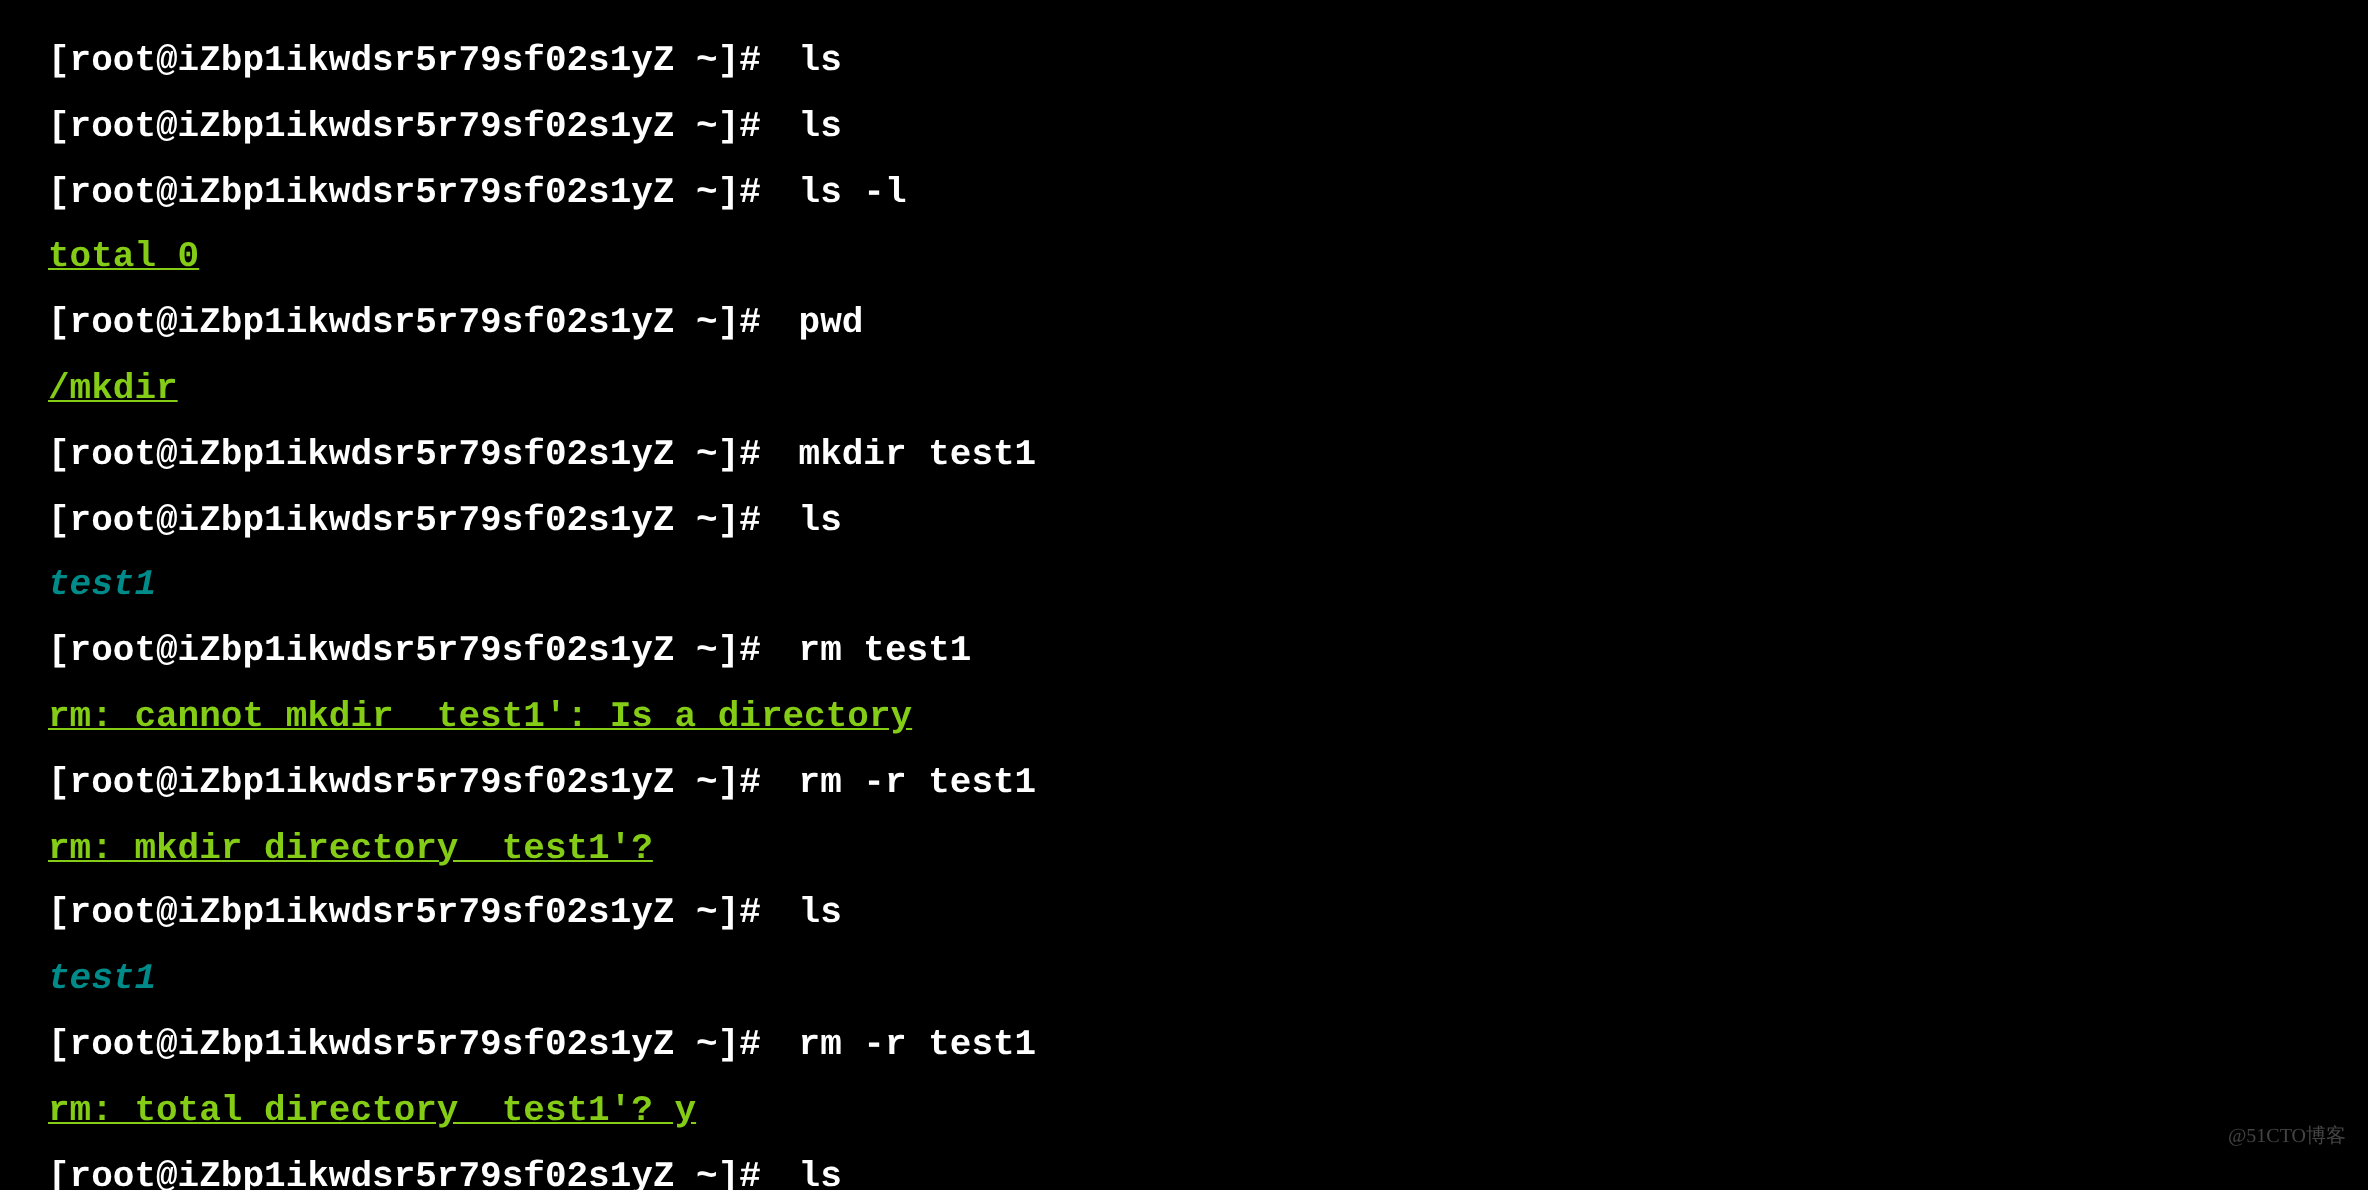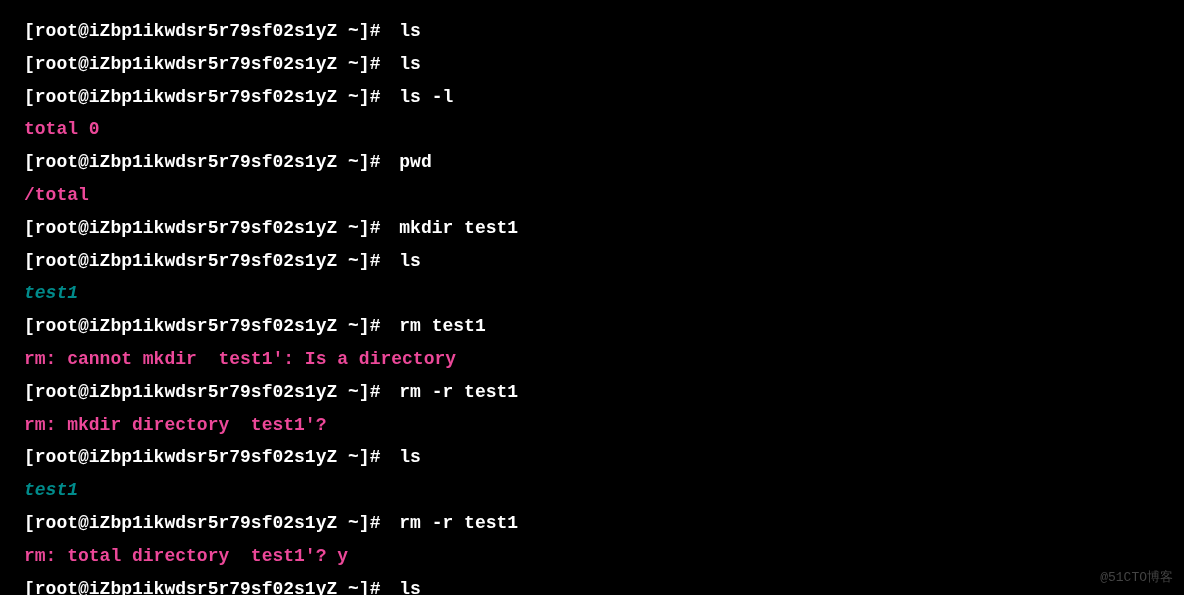--- a/index.html
+++ b/index.html
@@ -24,51 +24,53 @@
       white-space: pre;
       display: block;
     }
     .prompt {
       color: #ffffff;
     }
     .command {
       color: #ffffff;
     }
     .output {
-      color: #ec4899;
+      color: #84cc16;
+      text-decoration: underline;
     }
     .dir {
       color: #008b8b;
       font-style: italic;
     }
     .cursor {
       display: inline-block;
       width: 10px;
       height: 18px;
       background: #00ff00;
       vertical-align: middle;
     }
     .watermark {
       position: absolute;
-      bottom: 10px;
+      bottom: 22px;
       right: 15px;
       color: #444444;
-      font-size: 13px;
+      font-size: 10px;
       font-weight: normal;
+      font-family: Liberation Serif, serif;
     }
   </style>
 </head>
 <body>
 
 <div class="line"><span class="prompt">[root@iZbp1ikwdsr5r79sf02s1yZ ~]#</span> <span class="command">ls</span></div>
 <div class="line"><span class="prompt">[root@iZbp1ikwdsr5r79sf02s1yZ ~]#</span> <span class="command">ls</span></div>
 <div class="line"><span class="prompt">[root@iZbp1ikwdsr5r79sf02s1yZ ~]#</span> <span class="command">ls -l</span></div>
 <div class="line"><span class="output">total 0</span></div>
 <div class="line"><span class="prompt">[root@iZbp1ikwdsr5r79sf02s1yZ ~]#</span> <span class="command">pwd</span></div>
-<div class="line"><span class="output">/total</span></div>
+<div class="line"><span class="output">/mkdir</span></div>
 <div class="line"><span class="prompt">[root@iZbp1ikwdsr5r79sf02s1yZ ~]#</span> <span class="command">mkdir test1</span></div>
 <div class="line"><span class="prompt">[root@iZbp1ikwdsr5r79sf02s1yZ ~]#</span> <span class="command">ls</span></div>
 <div class="line"><span class="dir">test1</span></div>
 <div class="line"><span class="prompt">[root@iZbp1ikwdsr5r79sf02s1yZ ~]#</span> <span class="command">rm test1</span></div>
 <div class="line"><span class="output">rm: cannot mkdir  test1': Is a directory</span></div>
 <div class="line"><span class="prompt">[root@iZbp1ikwdsr5r79sf02s1yZ ~]#</span> <span class="command">rm -r test1</span></div>
 <div class="line"><span class="output">rm: mkdir directory  test1'?</span></div>
 <div class="line"><span class="prompt">[root@iZbp1ikwdsr5r79sf02s1yZ ~]#</span> <span class="command">ls</span></div>
 <div class="line"><span class="dir">test1</span></div>
 <div class="line"><span class="prompt">[root@iZbp1ikwdsr5r79sf02s1yZ ~]#</span> <span class="command">rm -r test1</span></div>

